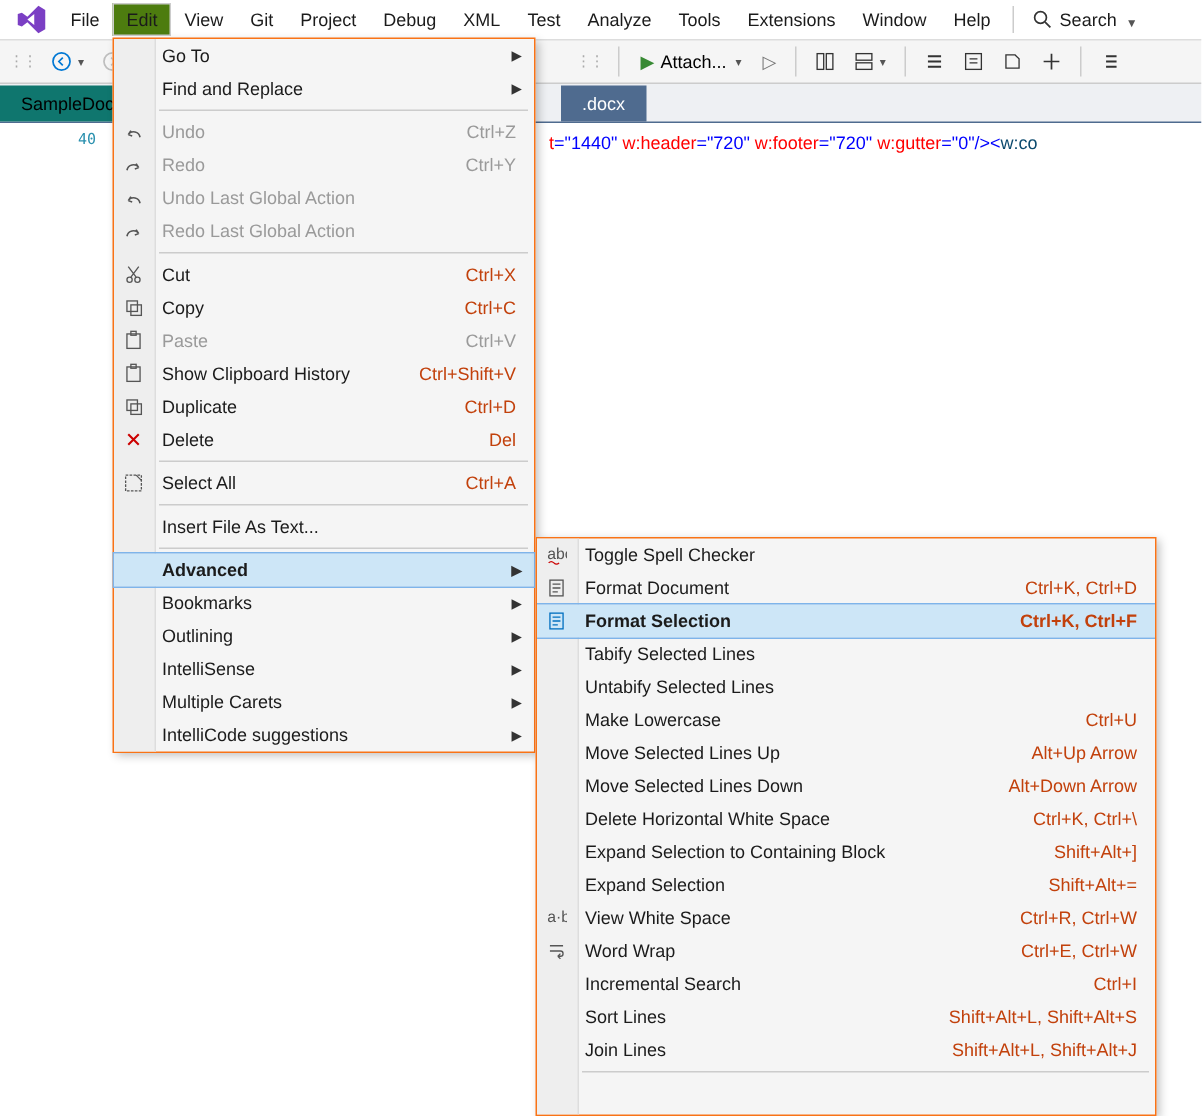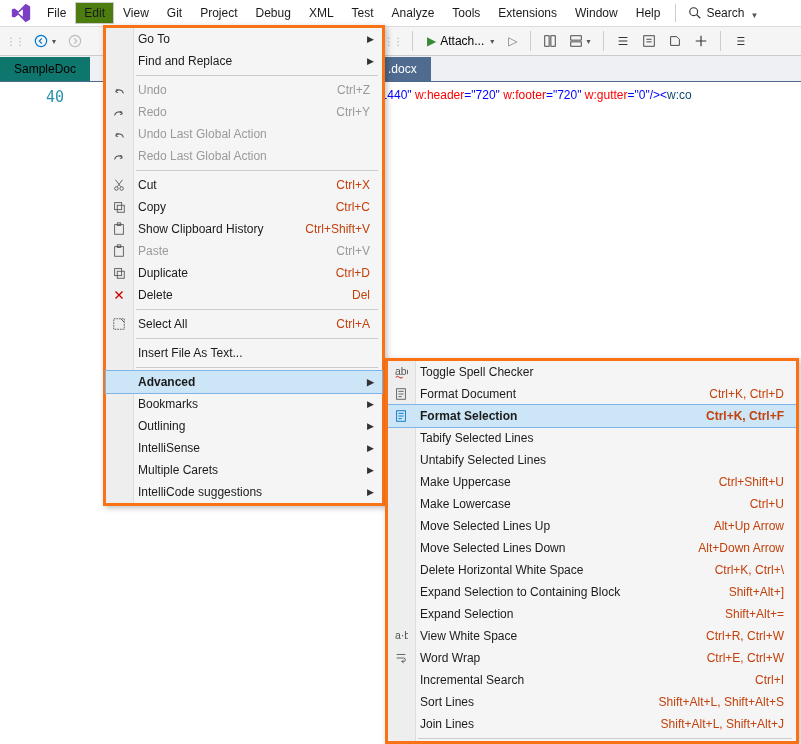--- a/index.html
+++ b/index.html
@@ -21,29 +21,29 @@
   .attach-btn { display:flex; align-items:center; gap:4px; padding:3px 6px;}
   .play-green { color:#388a34; }
   .play-outline { color:#777; }
   
   .tabbar { height:26px; display:flex; align-items:flex-end; background:#eef0f3; border-bottom:1px solid #4f6b8f;}
   .doc-tab { height:24px; padding:0 14px; display:flex; align-items:center; color:#fff; font-size:12px; margin-right:1px;}
   .doc-tab.back { background:#4f6b8f; color:#fff;}
   .doc-tab.active { background:#0f766e; color:#000;justify-content:flex-end;}
   
   .editor { position:relative; background:#fff; padding:6px 8px; font-family: Consolas, monospace; font-size:13px; white-space:nowrap;}
-  .gutter { position:absolute; left:0; top:0; width:72px; text-align:right; padding:6px 8px; color:#2b91af; font-family:Consolas,monospace; font-size:15px;}
+  .gutter { position:absolute; left:0; top:0; width:72px; text-align:right; padding:6px 8px; color:#2b91af; font-family:Consolas,monospace; font-size:10px;}
   .code { margin-left:358px; }
   .attr-name { color:#ff0000; }
   .attr-eq { color:#0000ff; }
   .attr-val { color:#0000ff; }
   .tag-punc { color:#0000ff;}
   .black { color:#0c4a6e;}
   
-  .dropdown { position:absolute; background:#f5f5f5; border:3px solid #f97316; box-shadow:2px 2px 6px rgba(0,0,0,.25);margin-left:28px; }
+  .dropdown { position:absolute; background:#f5f5f5; border:1px solid #f97316; box-shadow:2px 2px 6px rgba(0,0,0,.25); }
   .dropdown.edit { left:75px; top:25px; width:282px; }
   .dropdown.advanced { left:357px; top:358px; width:414px; height:386px; overflow:hidden;}
   .dd-gutter { position:absolute; left:0; top:0; bottom:0; width:28px; background:#eee; border-right:1px solid #ddd;}
   .dd-items { position:relative; }
   .dd-row { height:22px; display:flex; align-items:center; padding-left:32px; padding-right:12px; color:#1b1b1b; position:relative;}
   .dd-row.disabled { color:#9a9a9a; }
   .dd-row.highlight { background:#cde6f7; outline:1px solid #7eb4ea;font-weight:bold; }
   .dd-row .shortcut { margin-left:auto; color:#c2410c; }
   .dd-row.disabled .shortcut { color:#9a9a9a; }
   .dd-row .arrow { position:absolute; right:8px; font-size:9px; color:#333; }
@@ -223,39 +223,39 @@
       <div class="dd-row">
         <span class="dd-icon">
           <svg viewBox="0 0 16 16">
             <rect x="3" y="3" width="8" height="8" fill="none" stroke="currentColor"></rect>
             <rect x="6" y="6" width="8" height="8" fill="none" stroke="currentColor"></rect>
           </svg>
         </span>
         <span>Copy</span>
         <span class="shortcut">Ctrl+C</span>
       </div>
-      <div class="dd-row">
+      <div class="dd-row disabled">
         <span class="dd-icon">
           <svg viewBox="0 0 16 16">
             <rect x="3" y="3" width="10" height="11" fill="none" stroke="currentColor"></rect>
             <rect x="6" y="1" width="4" height="3" fill="none" stroke="currentColor"></rect>
           </svg>
         </span>
+        <span>Paste</span>
+        <span class="shortcut">Ctrl+V</span>
+      </div>
+      <div class="dd-row">
+        <span class="dd-icon">
+          <svg viewBox="0 0 16 16">
+            <rect x="3" y="3" width="10" height="11" fill="none" stroke="currentColor"></rect>
+            <rect x="6" y="1" width="4" height="3" fill="none" stroke="currentColor"></rect>
+          </svg>
+        </span>
         <span>Show Clipboard History</span>
         <span class="shortcut">Ctrl+Shift+V</span>
-      </div>
-      <div class="dd-row disabled">
-        <span class="dd-icon">
-          <svg viewBox="0 0 16 16">
-            <rect x="3" y="3" width="10" height="11" fill="none" stroke="currentColor"></rect>
-            <rect x="6" y="1" width="4" height="3" fill="none" stroke="currentColor"></rect>
-          </svg>
-        </span>
-        <span>Paste</span>
-        <span class="shortcut">Ctrl+V</span>
       </div>
       <div class="dd-row">
         <span class="dd-icon">
           <svg viewBox="0 0 16 16">
             <rect x="3" y="3" width="8" height="8" fill="none" stroke="currentColor"></rect>
             <rect x="6" y="6" width="8" height="8" fill="none" stroke="currentColor"></rect>
           </svg>
         </span>
         <span>Duplicate</span>
         <span class="shortcut">Ctrl+D</span>
@@ -344,24 +344,20 @@
         <span>Format Selection</span>
         <span class="shortcut">Ctrl+K, Ctrl+F</span>
       </div>
       <div class="dd-row">
         <span>Tabify Selected Lines</span>
       </div>
       <div class="dd-row">
         <span>Untabify Selected Lines</span>
       </div>
       <div class="dd-row">
-        <span>Make Uppercase</span>
-        <span class="shortcut">Ctrl+Shift+U</span>
-      </div>
-      <div class="dd-row">
         <span>Make Lowercase</span>
         <span class="shortcut">Ctrl+U</span>
       </div>
       <div class="dd-row">
         <span>Move Selected Lines Up</span>
         <span class="shortcut">Alt+Up Arrow</span>
       </div>
       <div class="dd-row">
         <span>Move Selected Lines Down</span>
         <span class="shortcut">Alt+Down Arrow</span>

